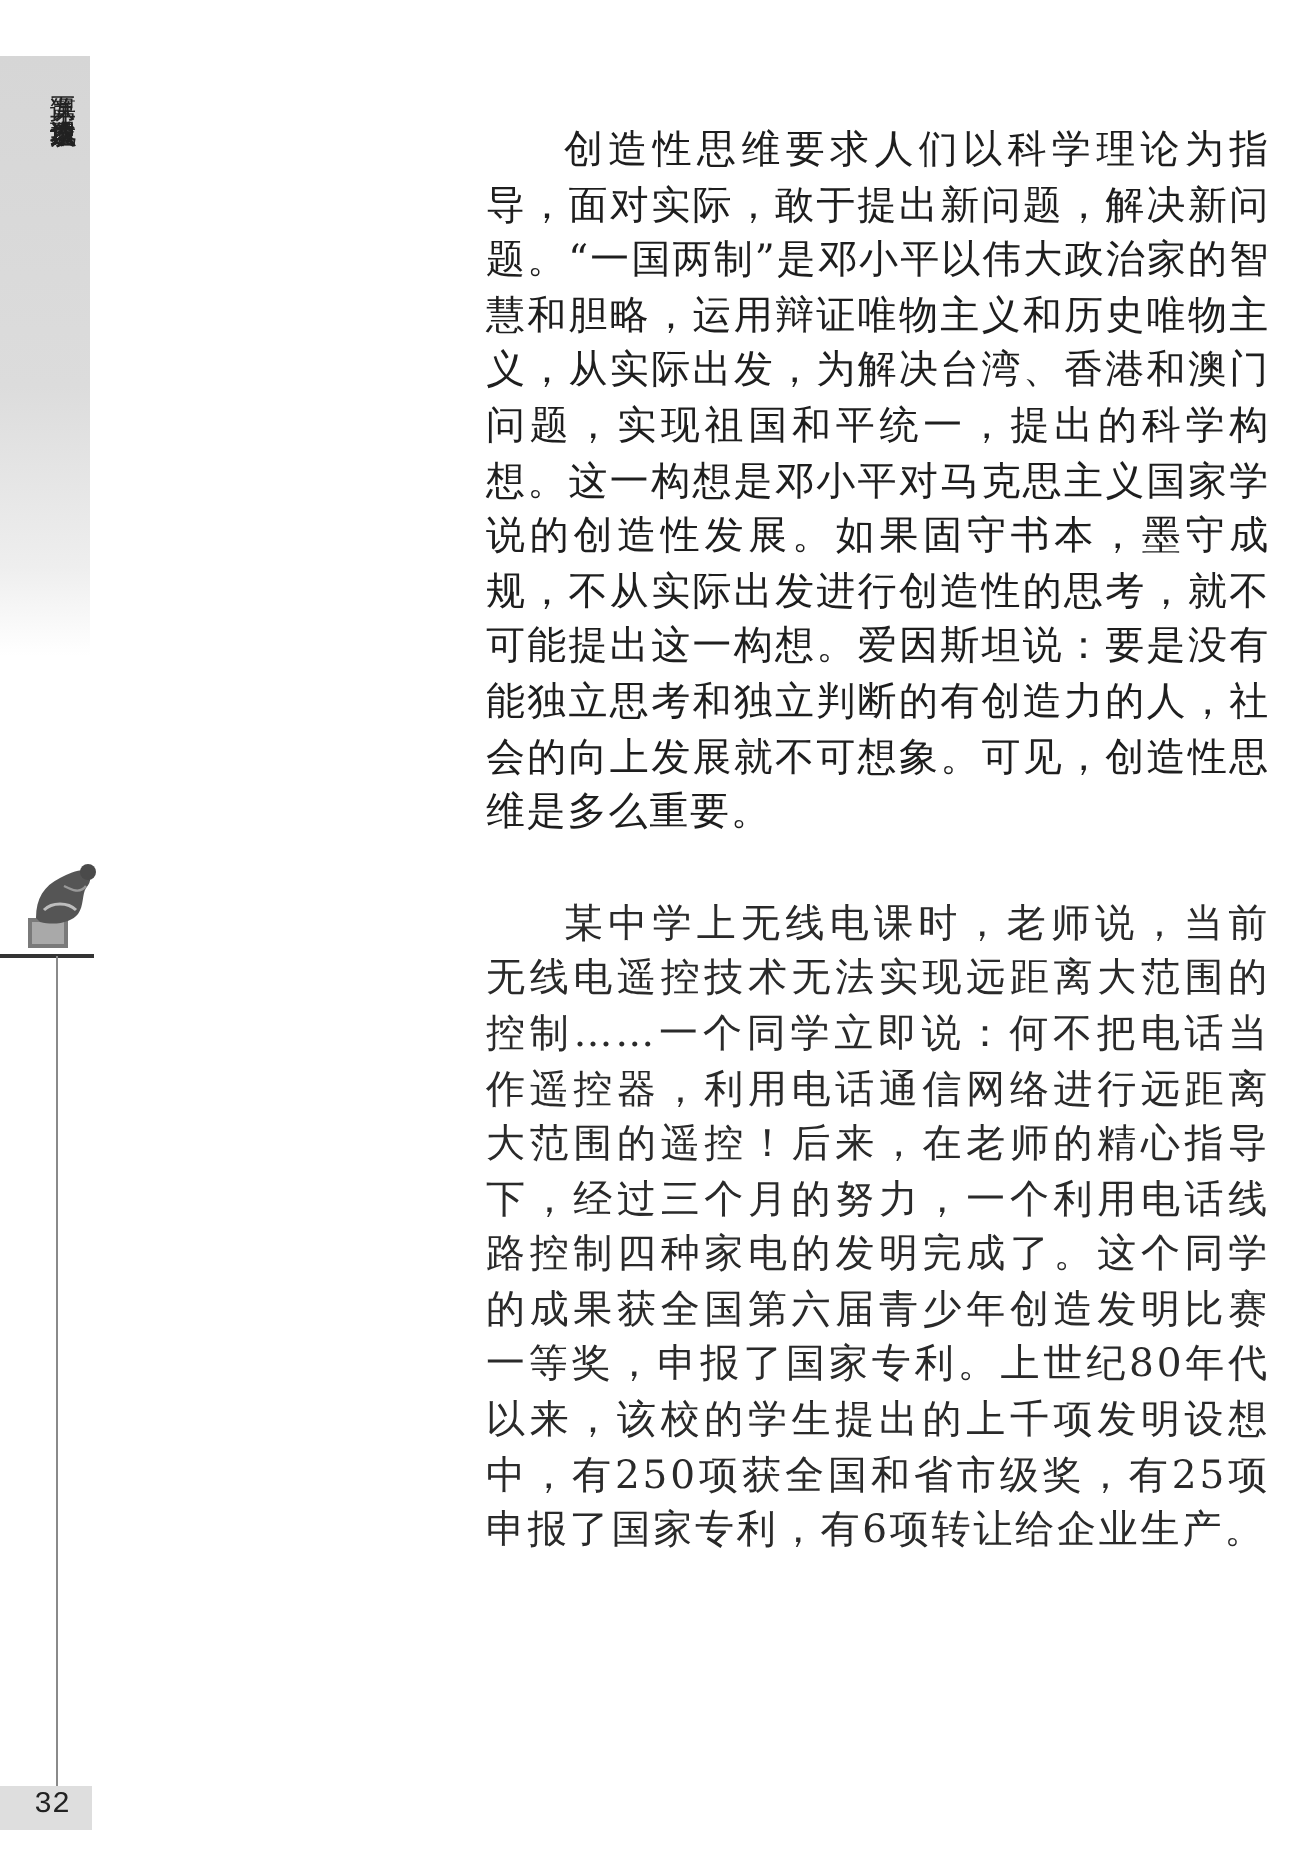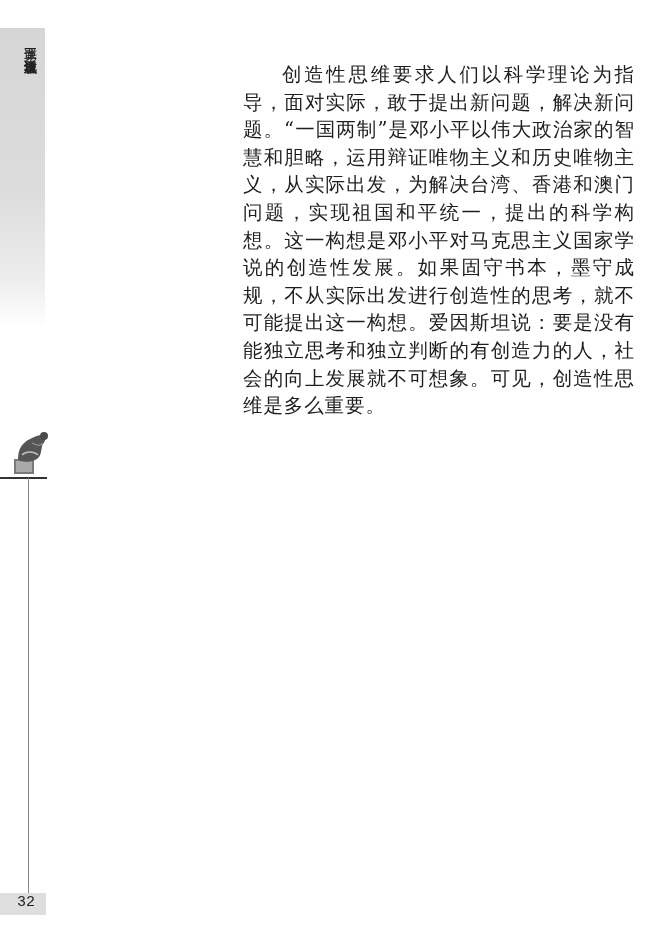--- a/index.html
+++ b/index.html
@@ -44,15 +44,16 @@
   <path d="M24 18 C28 20 32 22 35 18" stroke="#999" stroke-width="1.2" fill="none"></path>
 </svg>
 <div class="rule-h"></div>
 <div class="rule-v"></div>
 <div class="page-num-box"></div>
 <div class="page-num">32</div>
 
 <div class="content">
   <p class="para sans">创造性思维要求人们以科学理论为指导，面对实际，敢于提出新问题，解决新问题。“一国两制”是邓小平以伟大政治家的智慧和胆略，运用辩证唯物主义和历史唯物主义，从实际出发，为解决台湾、香港和澳门问题，实现祖国和平统一，提出的科学构想。这一构想是邓小平对马克思主义国家学说的创造性发展。如果固守书本，墨守成规，不从实际出发进行创造性的思考，就不可能提出这一构想。爱因斯坦说：要是没有能独立思考和独立判断的有创造力的人，社会的向上发展就不可想象。可见，创造性思维是多么重要。</p>
   <div class="gap-large"></div>
+  <p class="para kai">某中学上无线电课时，老师说，当前无线电遥控技术无法实现远距离大范围的控制……一个同学立即说：何不把电话当作遥控器，利用电话通信网络进行远距离大范围的遥控！后来，在老师的精心指导下，经过三个月的努力，一个利用电话线路控制四种家电的发明完成了。这个同学的成果获全国第六届青少年创造发明比赛一等奖，申报了国家专利。上世纪80年代以来，该校的学生提出的上千项发明设想中，有250项获全国和省市级奖，有25项申报了国家专利，有6项转让给企业生产。</p>
   <div class="gap-large"></div>
 
 </div>
 
 </body></html>

